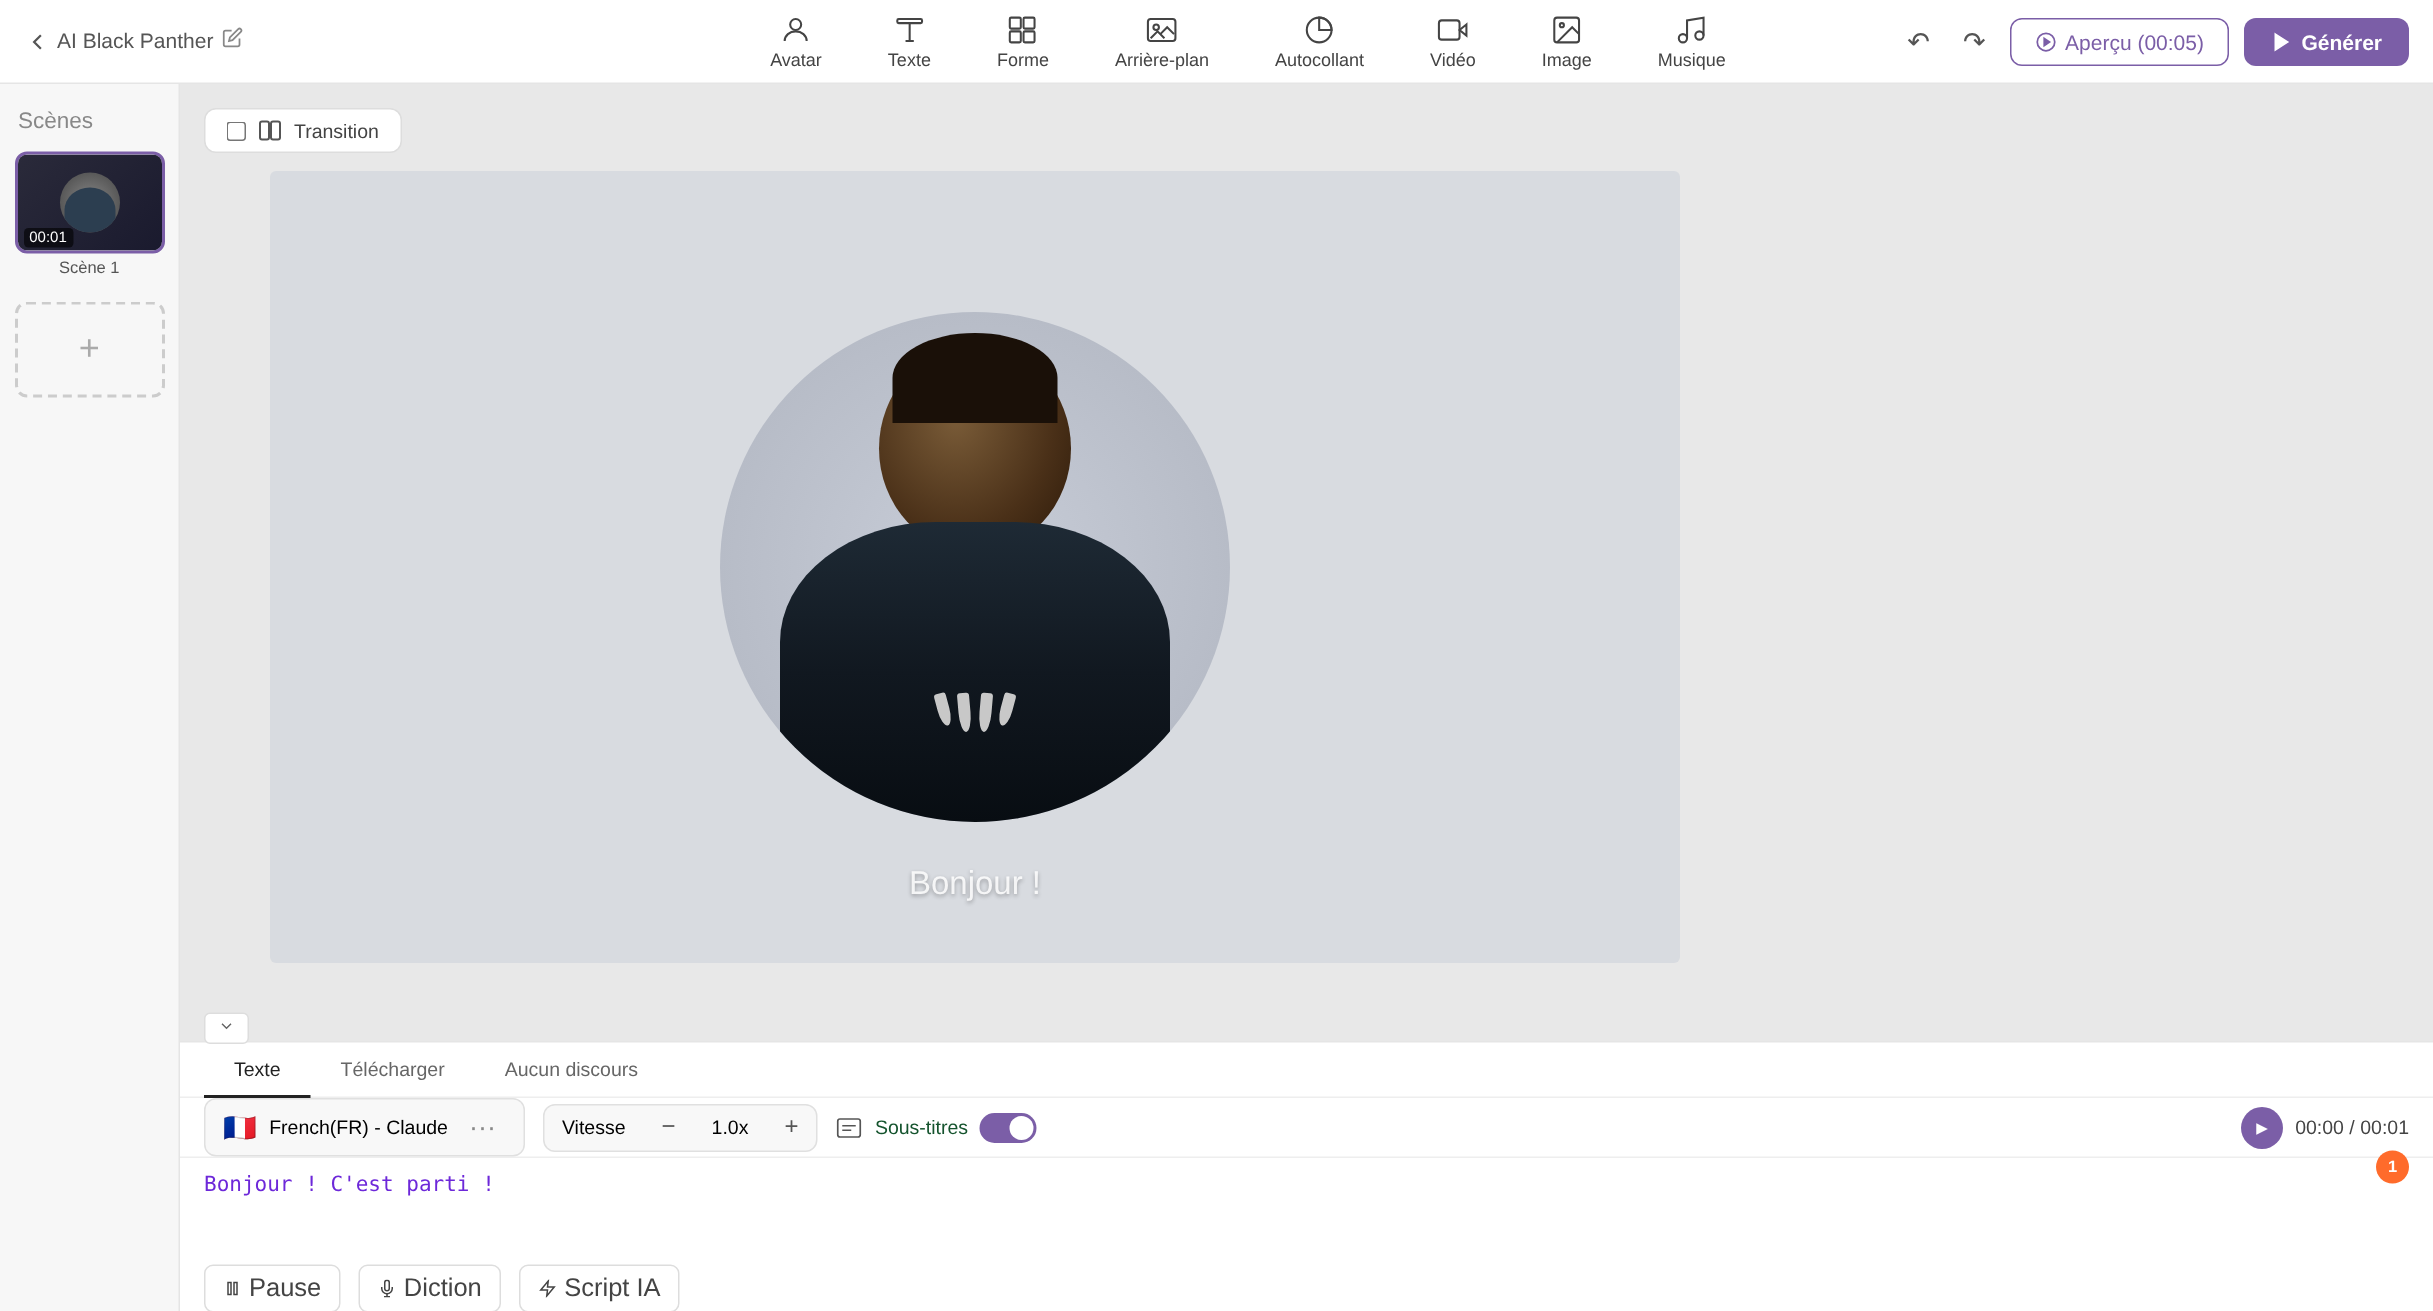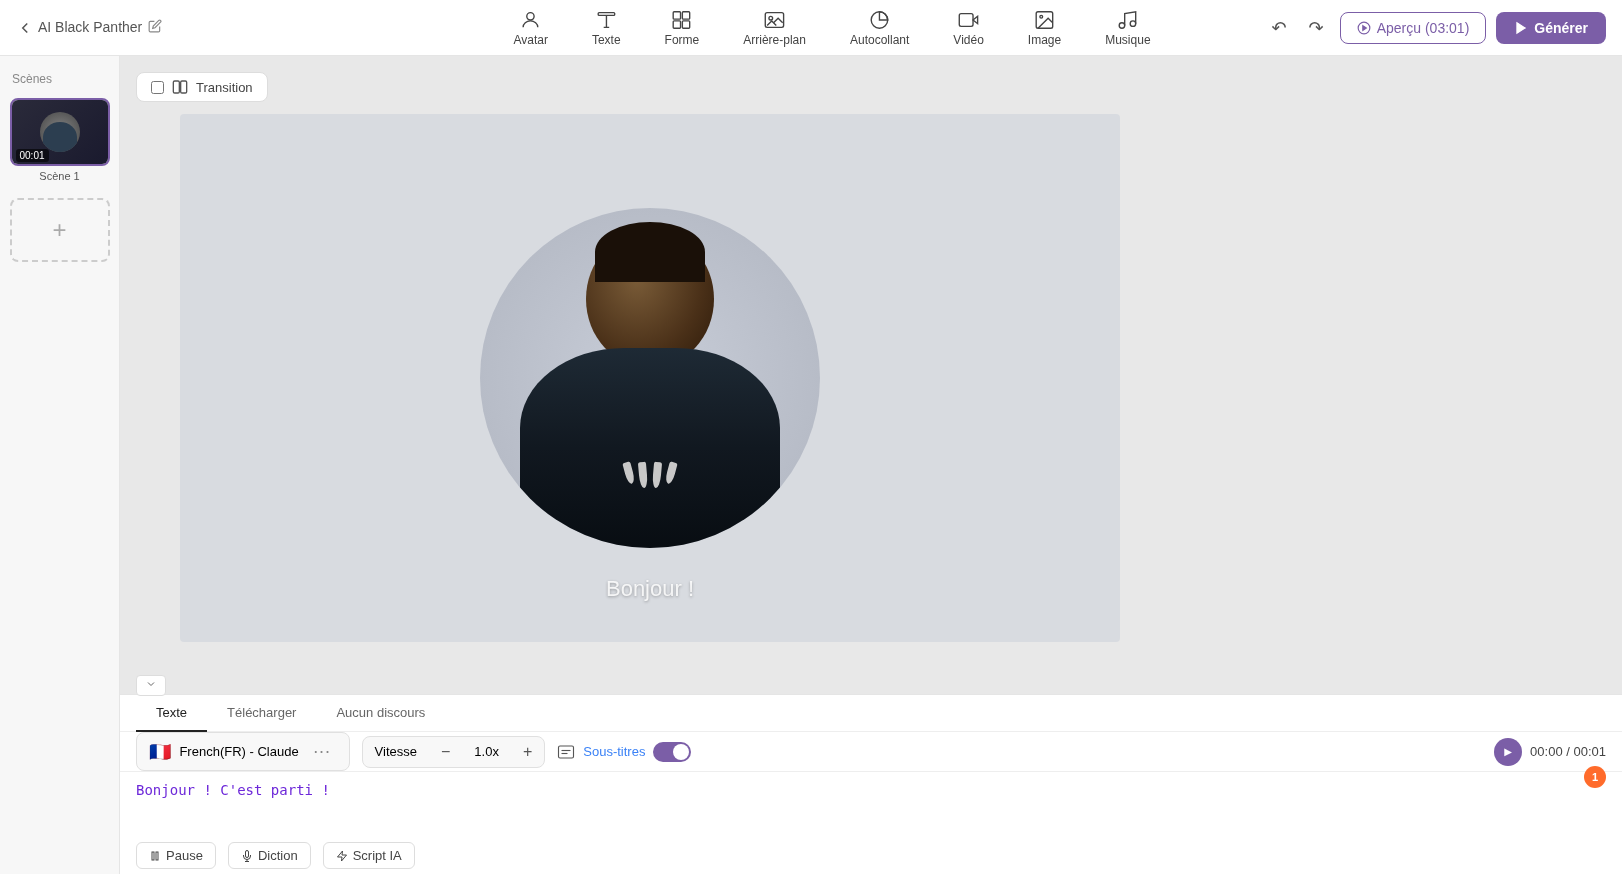--- a/index.html
+++ b/index.html
@@ -52,21 +52,21 @@
     
     .main-layout {
       display: flex; flex: 1; overflow: hidden;
     }
 
     
     .sidebar {
       width: 120px; background: #f7f7f7; border-right: 1px solid #e5e5e5;
       display: flex; flex-direction: column; padding: 16px 8px; gap: 12px;
     }
-    .scenes-label { font-size: 12px; color: #888; font-weight: 500; padding-left: 4px; }
+    .scenes-label { font-size: 15px; color: #888; font-weight: 500; padding-left: 4px; }
     .scene-thumb {
       width: 100px; border-radius: 8px; border: 2px solid #7b5ea7;
       overflow: hidden; cursor: pointer; position: relative; background: #0f766e;
     }
     .scene-thumb-inner {
       width: 100%; height: 64px; background: linear-gradient(135deg, #2a2a3a 0%, #1a1a2e 100%);
       display: flex; align-items: center; justify-content: center;
     }
     .scene-thumb .time-badge {
       position: absolute; bottom: 2px; left: 4px;
@@ -138,21 +138,21 @@
     }
     .flag { font-size: 18px; }
     .more-btn { background: none; border: none; cursor: pointer; color: #888; font-size: 18px; padding: 2px 6px; }
     .speed-ctrl {
       display: flex; align-items: center; gap: 24px; background: #f8f8f8;
       border: 1px solid #e0e0e0; border-radius: 8px; padding: 6px 12px;
       font-size: 13px; min-width: 130px;
     }
     .speed-btn { background: none; border: none; cursor: pointer; font-size: 16px; color: #555; }
     .subtitles-ctrl {
-      display: flex; align-items: center; gap: 8px; font-size: 13px; color: #3b82f6;
+      display: flex; align-items: center; gap: 8px; font-size: 13px; color: #14532d;
     }
     .toggle-switch {
       width: 38px; height: 20px; background: #7b5ea7; border-radius: 10px;
       position: relative; cursor: pointer;
     }
     .toggle-switch::after {
       content: ''; position: absolute; right: 2px; top: 2px;
       width: 16px; height: 16px; background: #fff; border-radius: 50%;
     }
     .playback-ctrl {
@@ -168,21 +168,21 @@
     .script-textarea {
       width: 100%; height: 60px; border: none; outline: none; resize: none;
       font-size: 14px; color: #6d28d9; padding: 10px 0; background: transparent;
     }
     .bottom-actions {
       display: flex; align-items: center; gap: 12px; padding: 6px 16px;
     }
     .action-btn {
       display: flex; align-items: center; gap: 5px; padding: 5px 12px;
       border: 1px solid #ddd; border-radius: 6px; background: #fff; cursor: pointer;
-      font-size: 13px; color: #444;
+      font-size: 17px; color: #444;
     }
     .info-badge {
       width: 22px; height: 22px; background: #ff6b2b; border-radius: 50%;
       color: #fff; font-size: 11px; display: flex; align-items: center; justify-content: center;
       font-weight: 700; position: absolute; right: 16px; bottom: 48px;
     }
 
     
     .figure-wrap {
       position: relative; display: flex; flex-direction: column; align-items: center;
@@ -280,21 +280,21 @@
   </div>
 
   <div class="toolbar-right">
     <button class="btn-undo-redo">↶</button>
     <button class="btn-undo-redo">↷</button>
     <button class="btn-apercu">
       <svg width="14" height="14" viewBox="0 0 24 24" fill="none" stroke="currentColor" stroke-width="2">
           <circle cx="12" cy="12" r="10"></circle>
           <polygon points="10 8 16 12 10 16 10 8" fill="currentColor"></polygon>
         </svg>
-      <span>Aperçu (03:01)</span>
+      <span>Aperçu (00:05)</span>
     </button>
     <button class="btn-generer">
       <svg width="14" height="14" viewBox="0 0 24 24" fill="none" stroke="currentColor" stroke-width="2">
           <path d="M5 3l14 9-14 9V3z" fill="white"></path>
         </svg>
       <span>Générer</span>
     </button>
   </div>
 </div>
 

